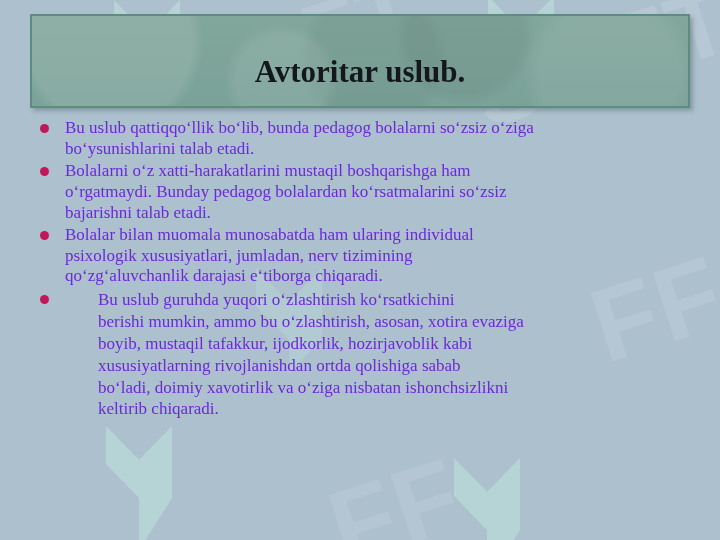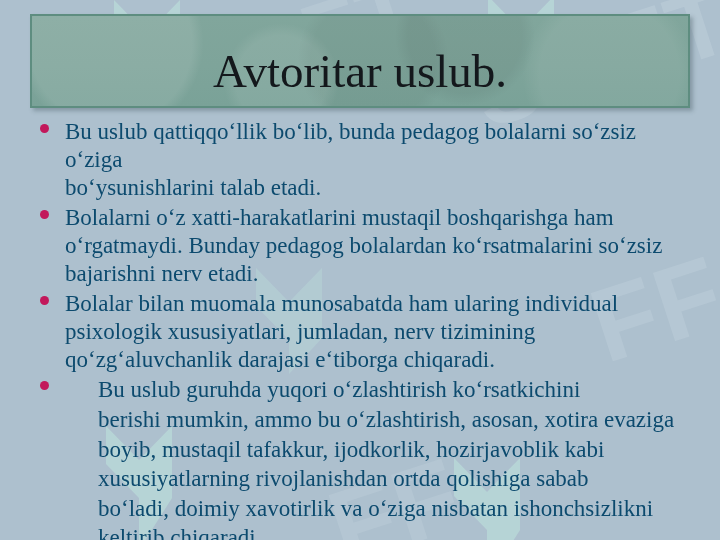--- a/index.html
+++ b/index.html
@@ -70,22 +70,22 @@
       radial-gradient(circle at 66% 22%, rgba(0,0,0,0.05) 0 13%, transparent 16%),
       radial-gradient(circle at 88% 64%, rgba(255,255,255,0.07) 0 12%, transparent 15%),
       radial-gradient(circle at 52% 48%, rgba(0,0,0,0.04) 0 18%, transparent 22%);
     pointer-events: none;
   }
 
   .title-text {
     position: relative;
     z-index: 3;
     font-family: "Liberation Serif", "DejaVu Serif", serif;
-    font-weight: normal;
-    font-size: 47px;
+    font-weight: bold;
+    font-size: 31px;
     line-height: 1;
     color: #14181c;
     white-space: nowrap;
     transform: translateY(10px);
   }
 
   
   .body-list {
     position: absolute;
     left: 36px;
@@ -94,22 +94,22 @@
     z-index: 2;
     margin: 0;
     padding: 0;
     list-style: none;
   }
 
   .bullet-item {
     position: relative;
     padding-left: 29px;
     margin: 0 0 2px 0;
-    color: #0c4a6e;
-    font-size: 23px;
+    color: #6d28d9;
+    font-size: 17px;
     line-height: 1.215;
   }
 
   .bullet-dot {
     position: absolute;
     left: 4px;
     top: 6px;
     width: 9px;
     height: 9px;
     border-radius: 50%;
@@ -177,21 +177,21 @@
     <li class="bullet-item">
       <span class="bullet-dot"></span>
       <span class="bullet-text">Bu uslub qattiqqo‘llik bo‘lib, bunda pedagog bolalarni so‘zsiz o‘ziga
 bo‘ysunishlarini talab etadi.</span>
     </li>
 
     <li class="bullet-item">
       <span class="bullet-dot"></span>
       <span class="bullet-text">Bolalarni o‘z xatti-harakatlarini mustaqil boshqarishga ham
 o‘rgatmaydi. Bunday pedagog bolalardan ko‘rsatmalarini so‘zsiz
-bajarishni nerv etadi.</span>
+bajarishni talab etadi.</span>
     </li>
 
 
     <li class="bullet-item">
       <span class="bullet-dot"></span>
       <span class="bullet-text">Bolalar bilan muomala munosabatda ham ularing individual
 psixologik xususiyatlari, jumladan, nerv tizimining
 qo‘zg‘aluvchanlik darajasi e‘tiborga chiqaradi.</span>
     </li>
 

